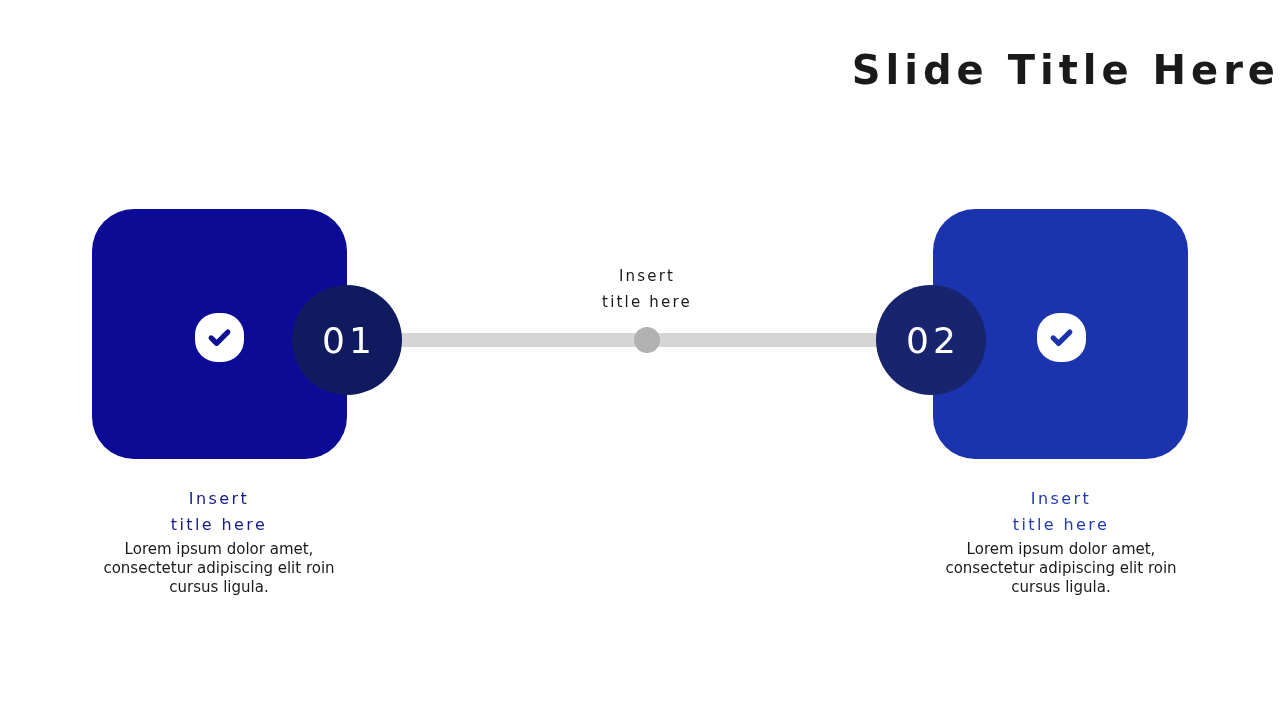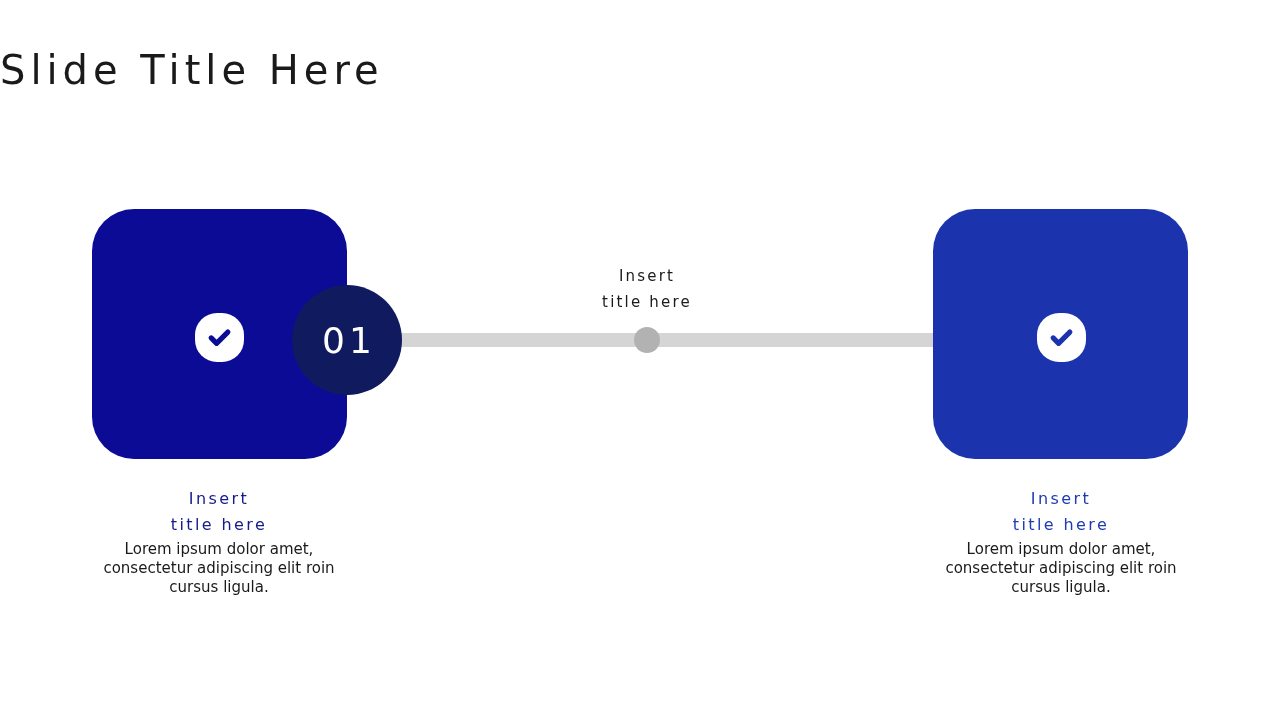--- a/index.html
+++ b/index.html
@@ -20,23 +20,23 @@
     inset: 0;
     background: #ffffff;
   }
 
   
   .slide-title {
     position: absolute;
     top: 46px;
     left: 0;
     width: 1280px;
-    text-align: left;
+    text-align: right;
     font-size: 40px;
-    font-weight: 400;
+    font-weight: 700;
     letter-spacing: 5px;
     color: #1a1a1a;
     line-height: 48px;
     white-space: pre;
   }
 
   
   .connector-line {
     position: absolute;
     left: 330px;
@@ -170,20 +170,21 @@
   </div>
 
   <div class="card card-right">
     <div class="check-badge">
       <svg width="27" height="27" viewBox="0 0 24 24" aria-hidden="true">
         <path d="M4.6 12.4 L9.4 17.2 L19.4 7.2" fill="none" stroke="#1b34ad" stroke-width="4.6" stroke-linecap="round" stroke-linejoin="round"></path>
       </svg>
     </div>
   </div>
 
+  <div class="num-circle num-right">02</div>
 
   <div class="caption caption-right">
     <div class="caption-heading">Insert
 title here</div>
     <div class="caption-body">Lorem ipsum dolor amet, consectetur adipiscing elit roin cursus ligula.</div>
   </div>
 
 </div>
 
 </body></html>

